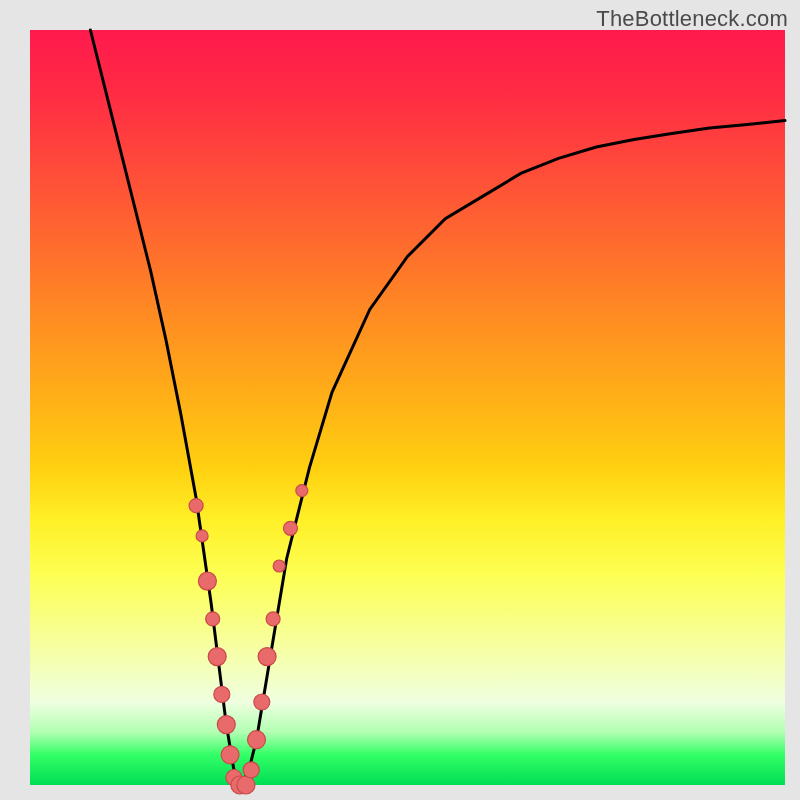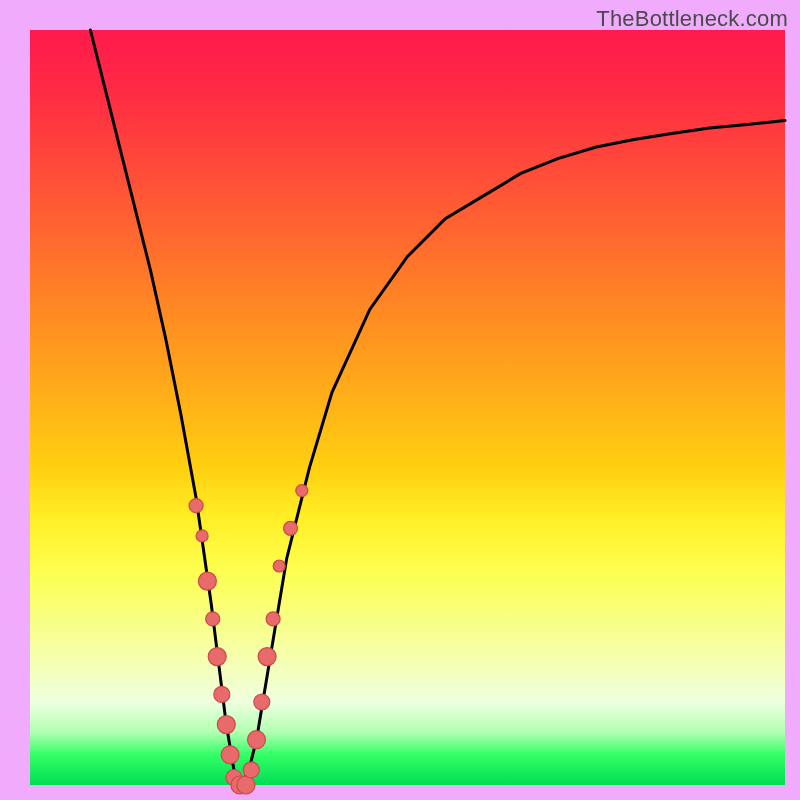--- a/index.html
+++ b/index.html
@@ -6,21 +6,21 @@
     margin: 0;
     padding: 0;
     width: 800px;
     height: 800px;
     overflow: hidden;
     font-family: Arial, Helvetica, sans-serif;
   }
   .frame {
     width: 800px;
     height: 800px;
-    background: #f0abfc;
+    background: #e5e5e5;
     position: relative;
   }
   .plot-area {
     position: absolute;
     left: 30px;
     top: 30px;
     width: 755px;
     height: 755px;
     
     background: linear-gradient(to bottom,

